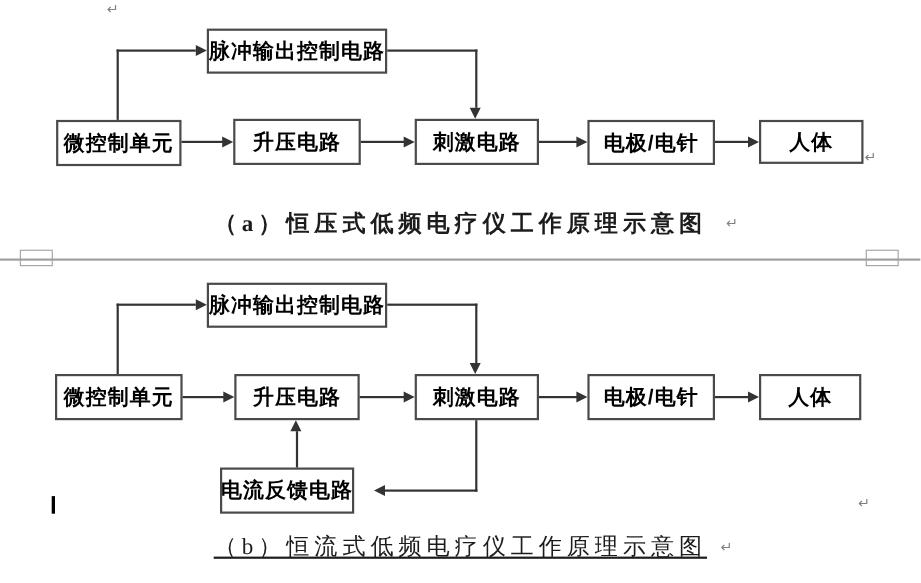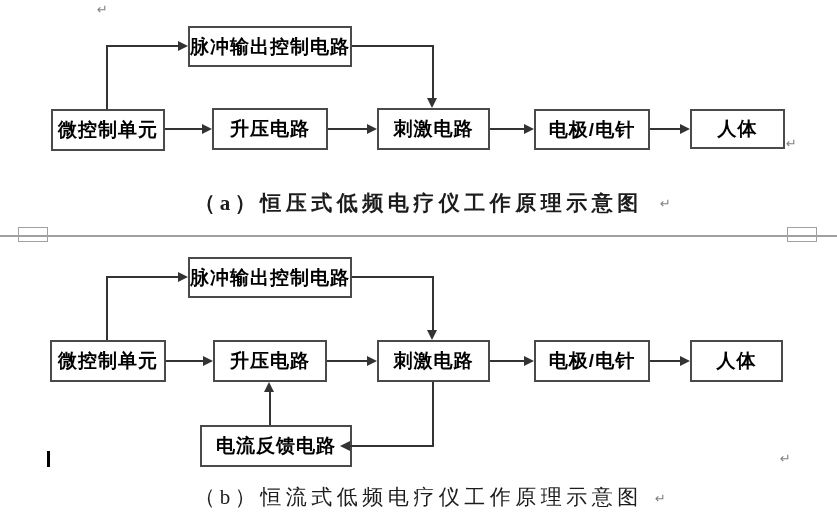--- a/index.html
+++ b/index.html
@@ -79,21 +79,21 @@
   <div class="bracket" style="left:18px;top:227px;"></div>
   <div class="bracket" style="left:787px;top:227px;"></div>
 
   <div>
     <div class="node" style="left:188px;top:257px;width:164px;height:41px;">脉冲输出控制电路</div>
     <div class="node" style="left:50px;top:340px;width:116px;height:42px;">微控制单元</div>
     <div class="node" style="left:213px;top:340px;width:114px;height:42px;">升压电路</div>
     <div class="node" style="left:377px;top:340px;width:113px;height:42px;">刺激电路</div>
     <div class="node" style="left:534px;top:340px;width:116px;height:42px;">电极/电针</div>
     <div class="node" style="left:690px;top:340px;width:93px;height:42px;">人体</div>
-    <div class="node" style="left:200px;top:425px;width:152px;height:42px;">电流反馈电路</div>
+    <div class="node" style="left:200px;top:425px;width:122px;height:42px;">电流反馈电路</div>
 
     <div class="line" style="left:106px;top:276px;width:2px;height:64px;"></div>
     <div class="line" style="left:106px;top:276px;width:72px;height:2px;"></div>
     <div class="ah ah-right" style="left:178px;top:272px;"></div>
 
     <div class="line" style="left:352px;top:276px;width:82px;height:2px;"></div>
     <div class="line" style="left:432px;top:276px;width:2px;height:54px;"></div>
     <div class="ah ah-down" style="left:427px;top:330px;"></div>
 
     <div class="line" style="left:166px;top:360px;width:38px;height:2px;"></div>
@@ -108,17 +108,17 @@
     <div class="line" style="left:432px;top:382px;width:2px;height:65px;"></div>
     <div class="line" style="left:350px;top:445px;width:84px;height:2px;"></div>
     <div class="ah ah-left" style="left:340px;top:441px;"></div>
 
     <div class="line" style="left:269px;top:392px;width:2px;height:33px;"></div>
     <div class="ah ah-up" style="left:264px;top:382px;"></div>
 
     <span class="pmark" style="left:780px;top:452px;">↵</span>
     <div class="cursor" style="left:47px;top:451px;"></div>
 
-    <div class="caption" style="top:483px;">（b）恒流式低频电疗仪工作原理示意图</div>
+    <div class="caption" style="top:483px;text-decoration:underline;">（b）恒流式低频电疗仪工作原理示意图</div>
     <span class="pmark" style="left:655px;top:492px;">↵</span>
   </div>
 
 </div>
 
 </body></html>

